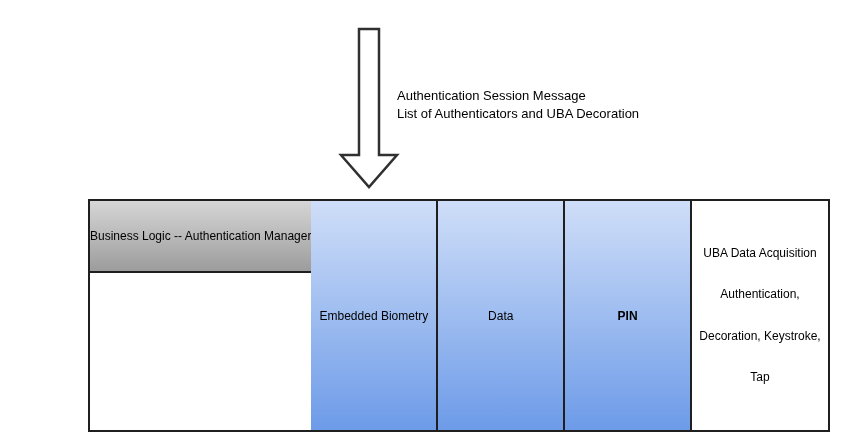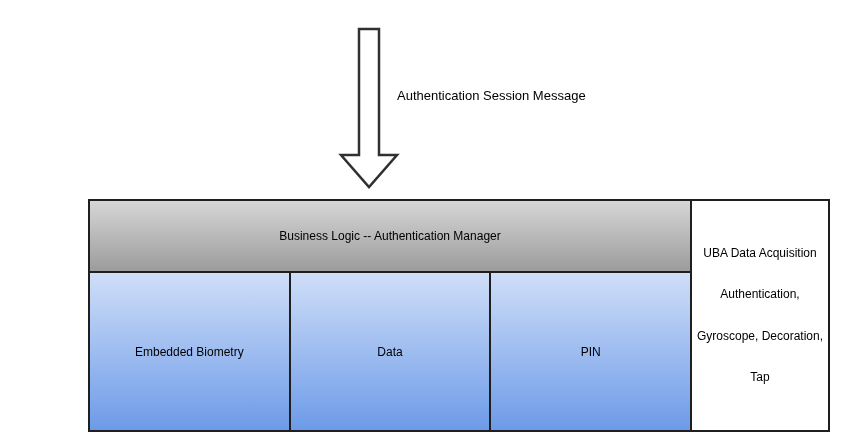--- a/index.html
+++ b/index.html
@@ -31,54 +31,55 @@
 
   
   .diagram{
     position:absolute;left:88px;top:199px;width:742px;height:233px;
     box-sizing:border-box;border:2px solid var(--border);
     display:flex;
   }
   .diagram *{box-sizing:border-box;}
   .left{
     width:602px;border-right:2px solid var(--border);
-    display:flex;flex-direction:column;
+    display:flex;flex-direction:row;
   }
   .manager-header{
     height:72px;border-bottom:2px solid var(--border);
     background:linear-gradient(180deg,var(--gray-top),var(--gray-bottom));
     display:flex;align-items:center;justify-content:center;
     font-size:12px;text-align:center;
   }
   .auth-row{flex:1;display:flex;}
   .auth-cell{
     flex:1;border-right:2px solid var(--border);
     background:linear-gradient(180deg,var(--blue-top),var(--blue-bottom));
     display:flex;align-items:center;justify-content:center;
     font-size:12px;padding:0 4px;
   }
-  .auth-cell:last-child{border-right:none;}
+  .auth-cell:last-child{border-right:none;font-weight:bold;}
   .uba-box{
     flex:1;background:var(--background);
     display:flex;flex-direction:column;align-items:center;justify-content:center;
     font-size:12px;line-height:15.5px;text-align:center;padding:0 2px;gap:26px;
   }
   .uba-box span{display:block;}
 </style>
 </head>
 <body>
 
 <div class="stage">
 
   <svg class="arrow-svg" viewBox="0 0 80 168" aria-hidden="true">
     <polygon points="29,5 49,5 49,131 67,131 39,163 11,131 29,131" fill="#ffffff" stroke="#303030" stroke-width="2.5" stroke-linejoin="miter"></polygon>
   </svg>
 
   <div class="annotation">
     <span>Authentication Session Message</span>
+    <span>List of Authenticators and UBA Decoration</span>
   </div>
 
   <div class="diagram">
     <div class="left">
       <div class="manager-header">
         <span>Business Logic -- Authentication Manager</span>
       </div>
       <div class="auth-row">
         <div class="auth-cell">
           <span>Embedded Biometry</span>
@@ -87,18 +88,18 @@
           <span>Data</span>
         </div>
         <div class="auth-cell">
           <span>PIN</span>
         </div>
       </div>
     </div>
     <div class="uba-box">
       <span>UBA Data Acquisition</span>
       <span>Authentication,</span>
-      <span>Gyroscope, Decoration,</span>
+      <span>Decoration, Keystroke,</span>
       <span>Tap</span>
     </div>
   </div>
 
 </div>
 
 </body></html>

